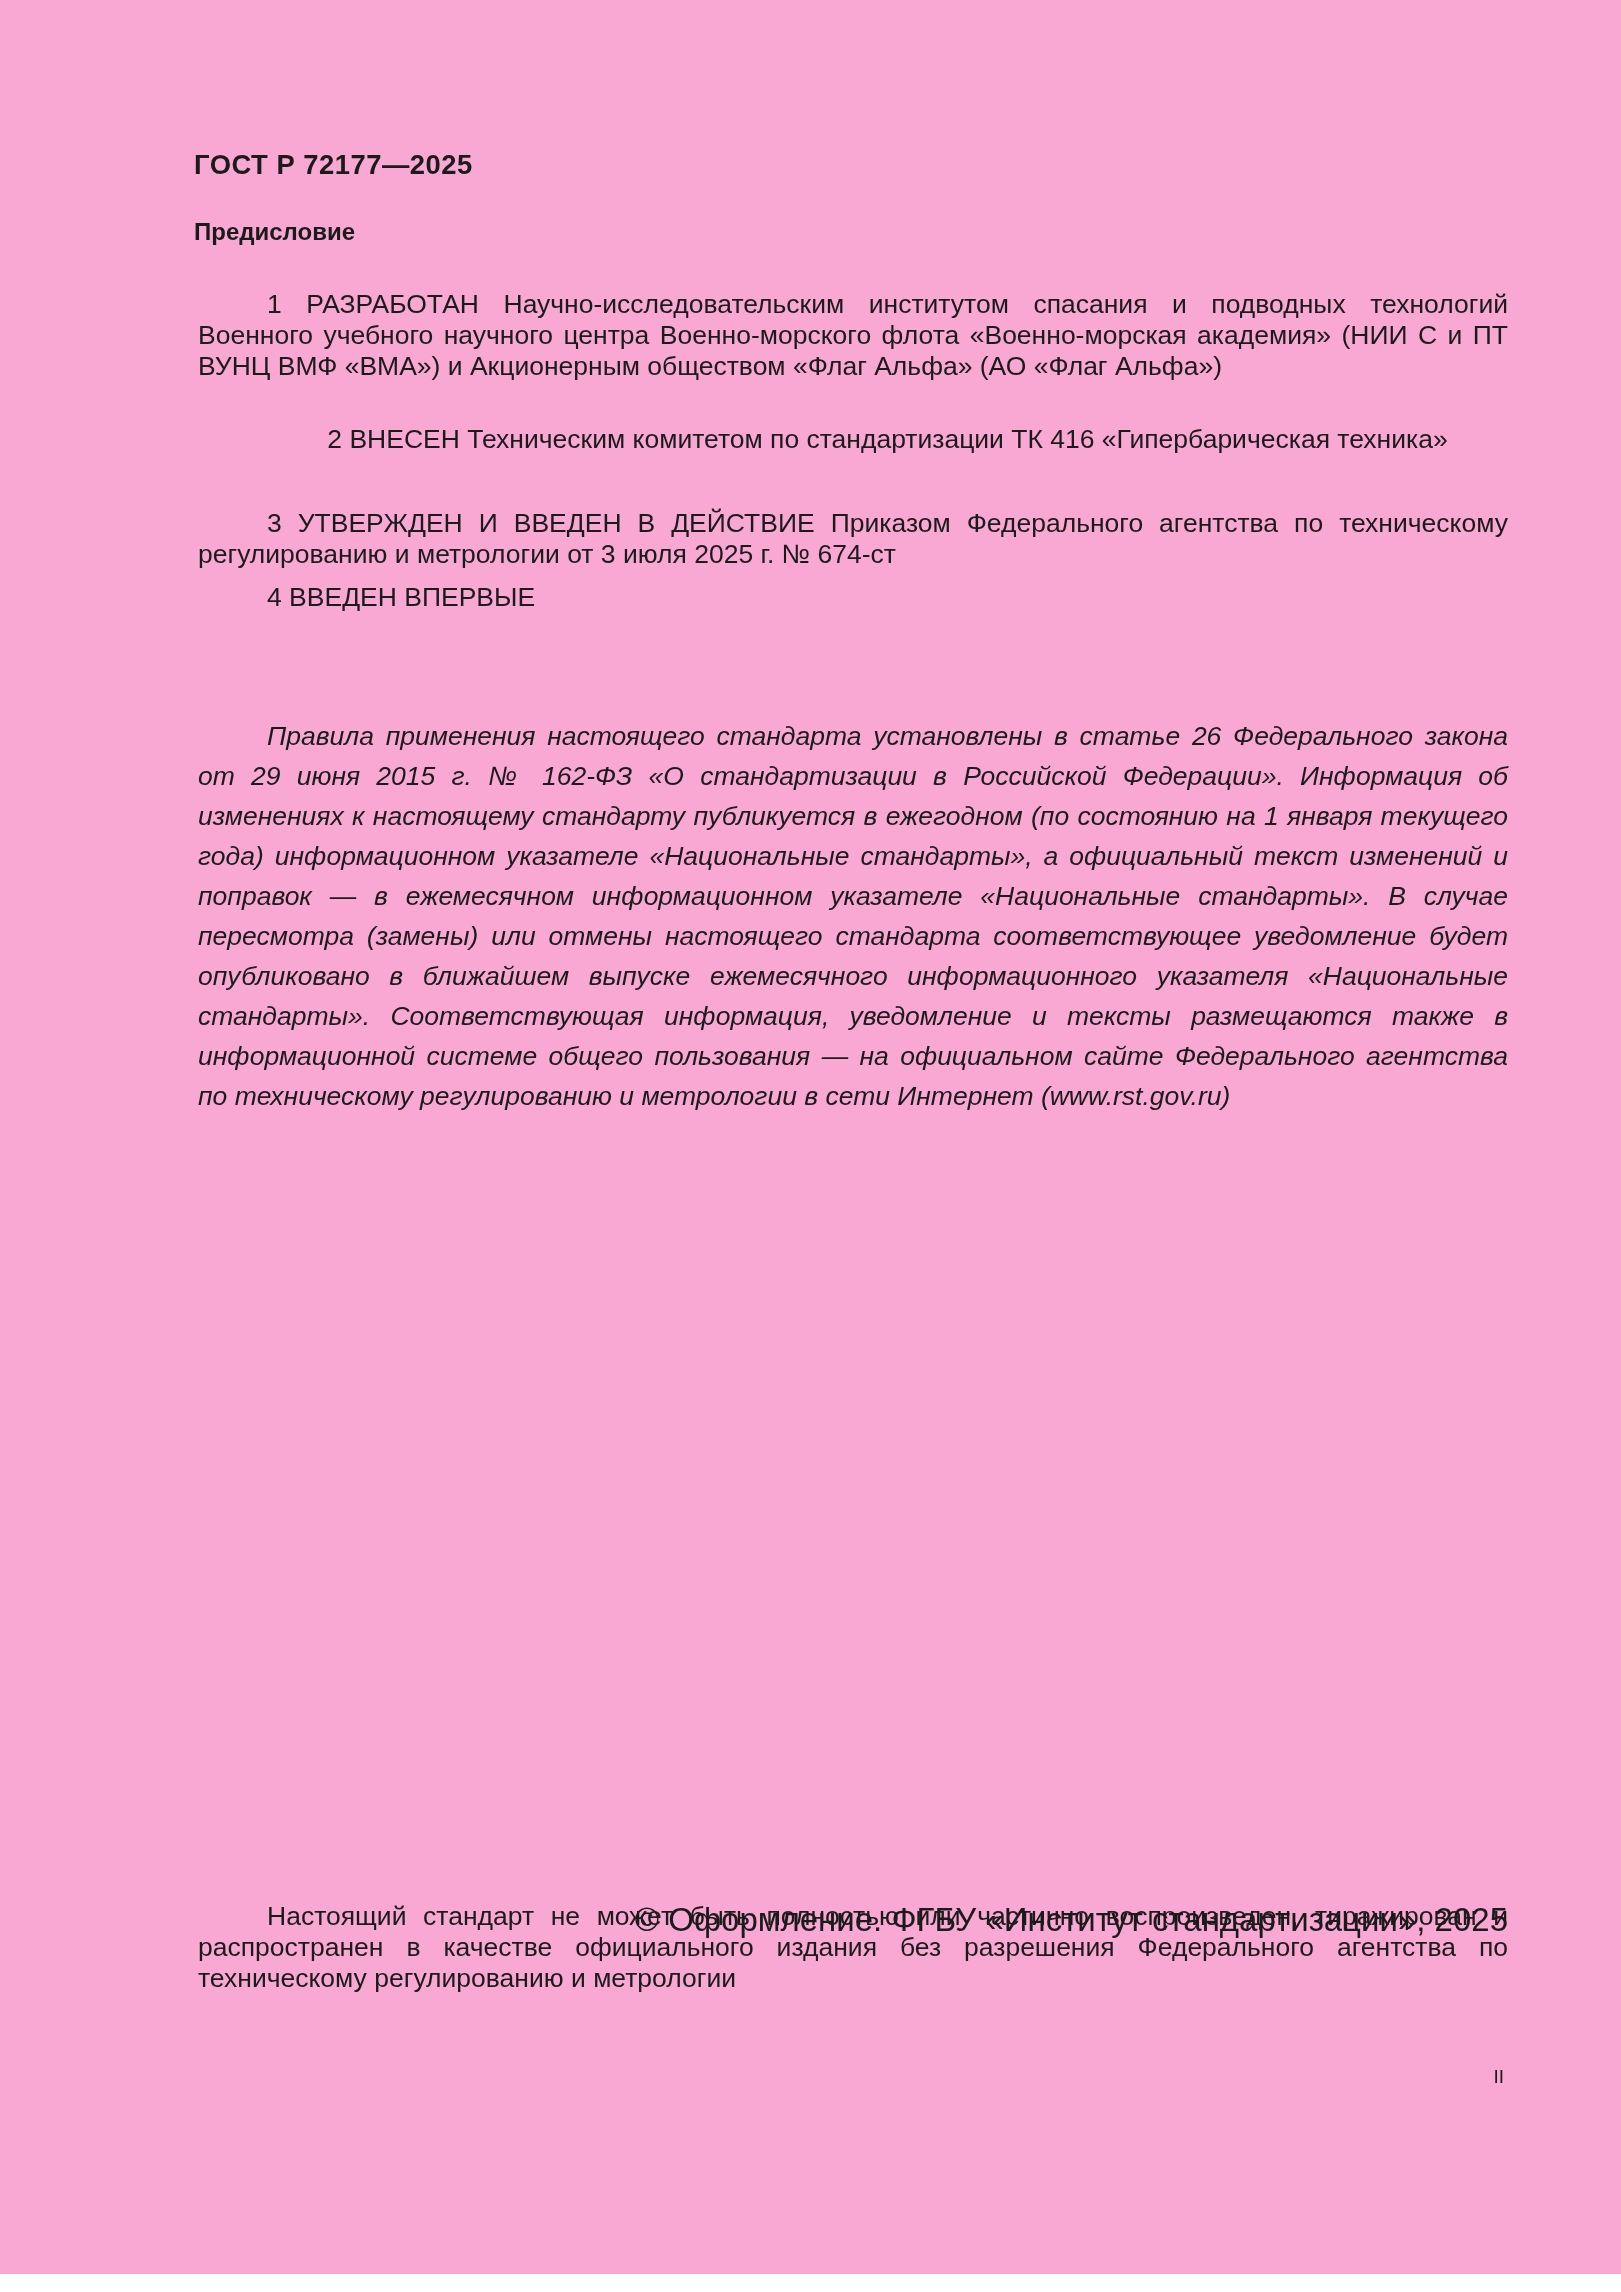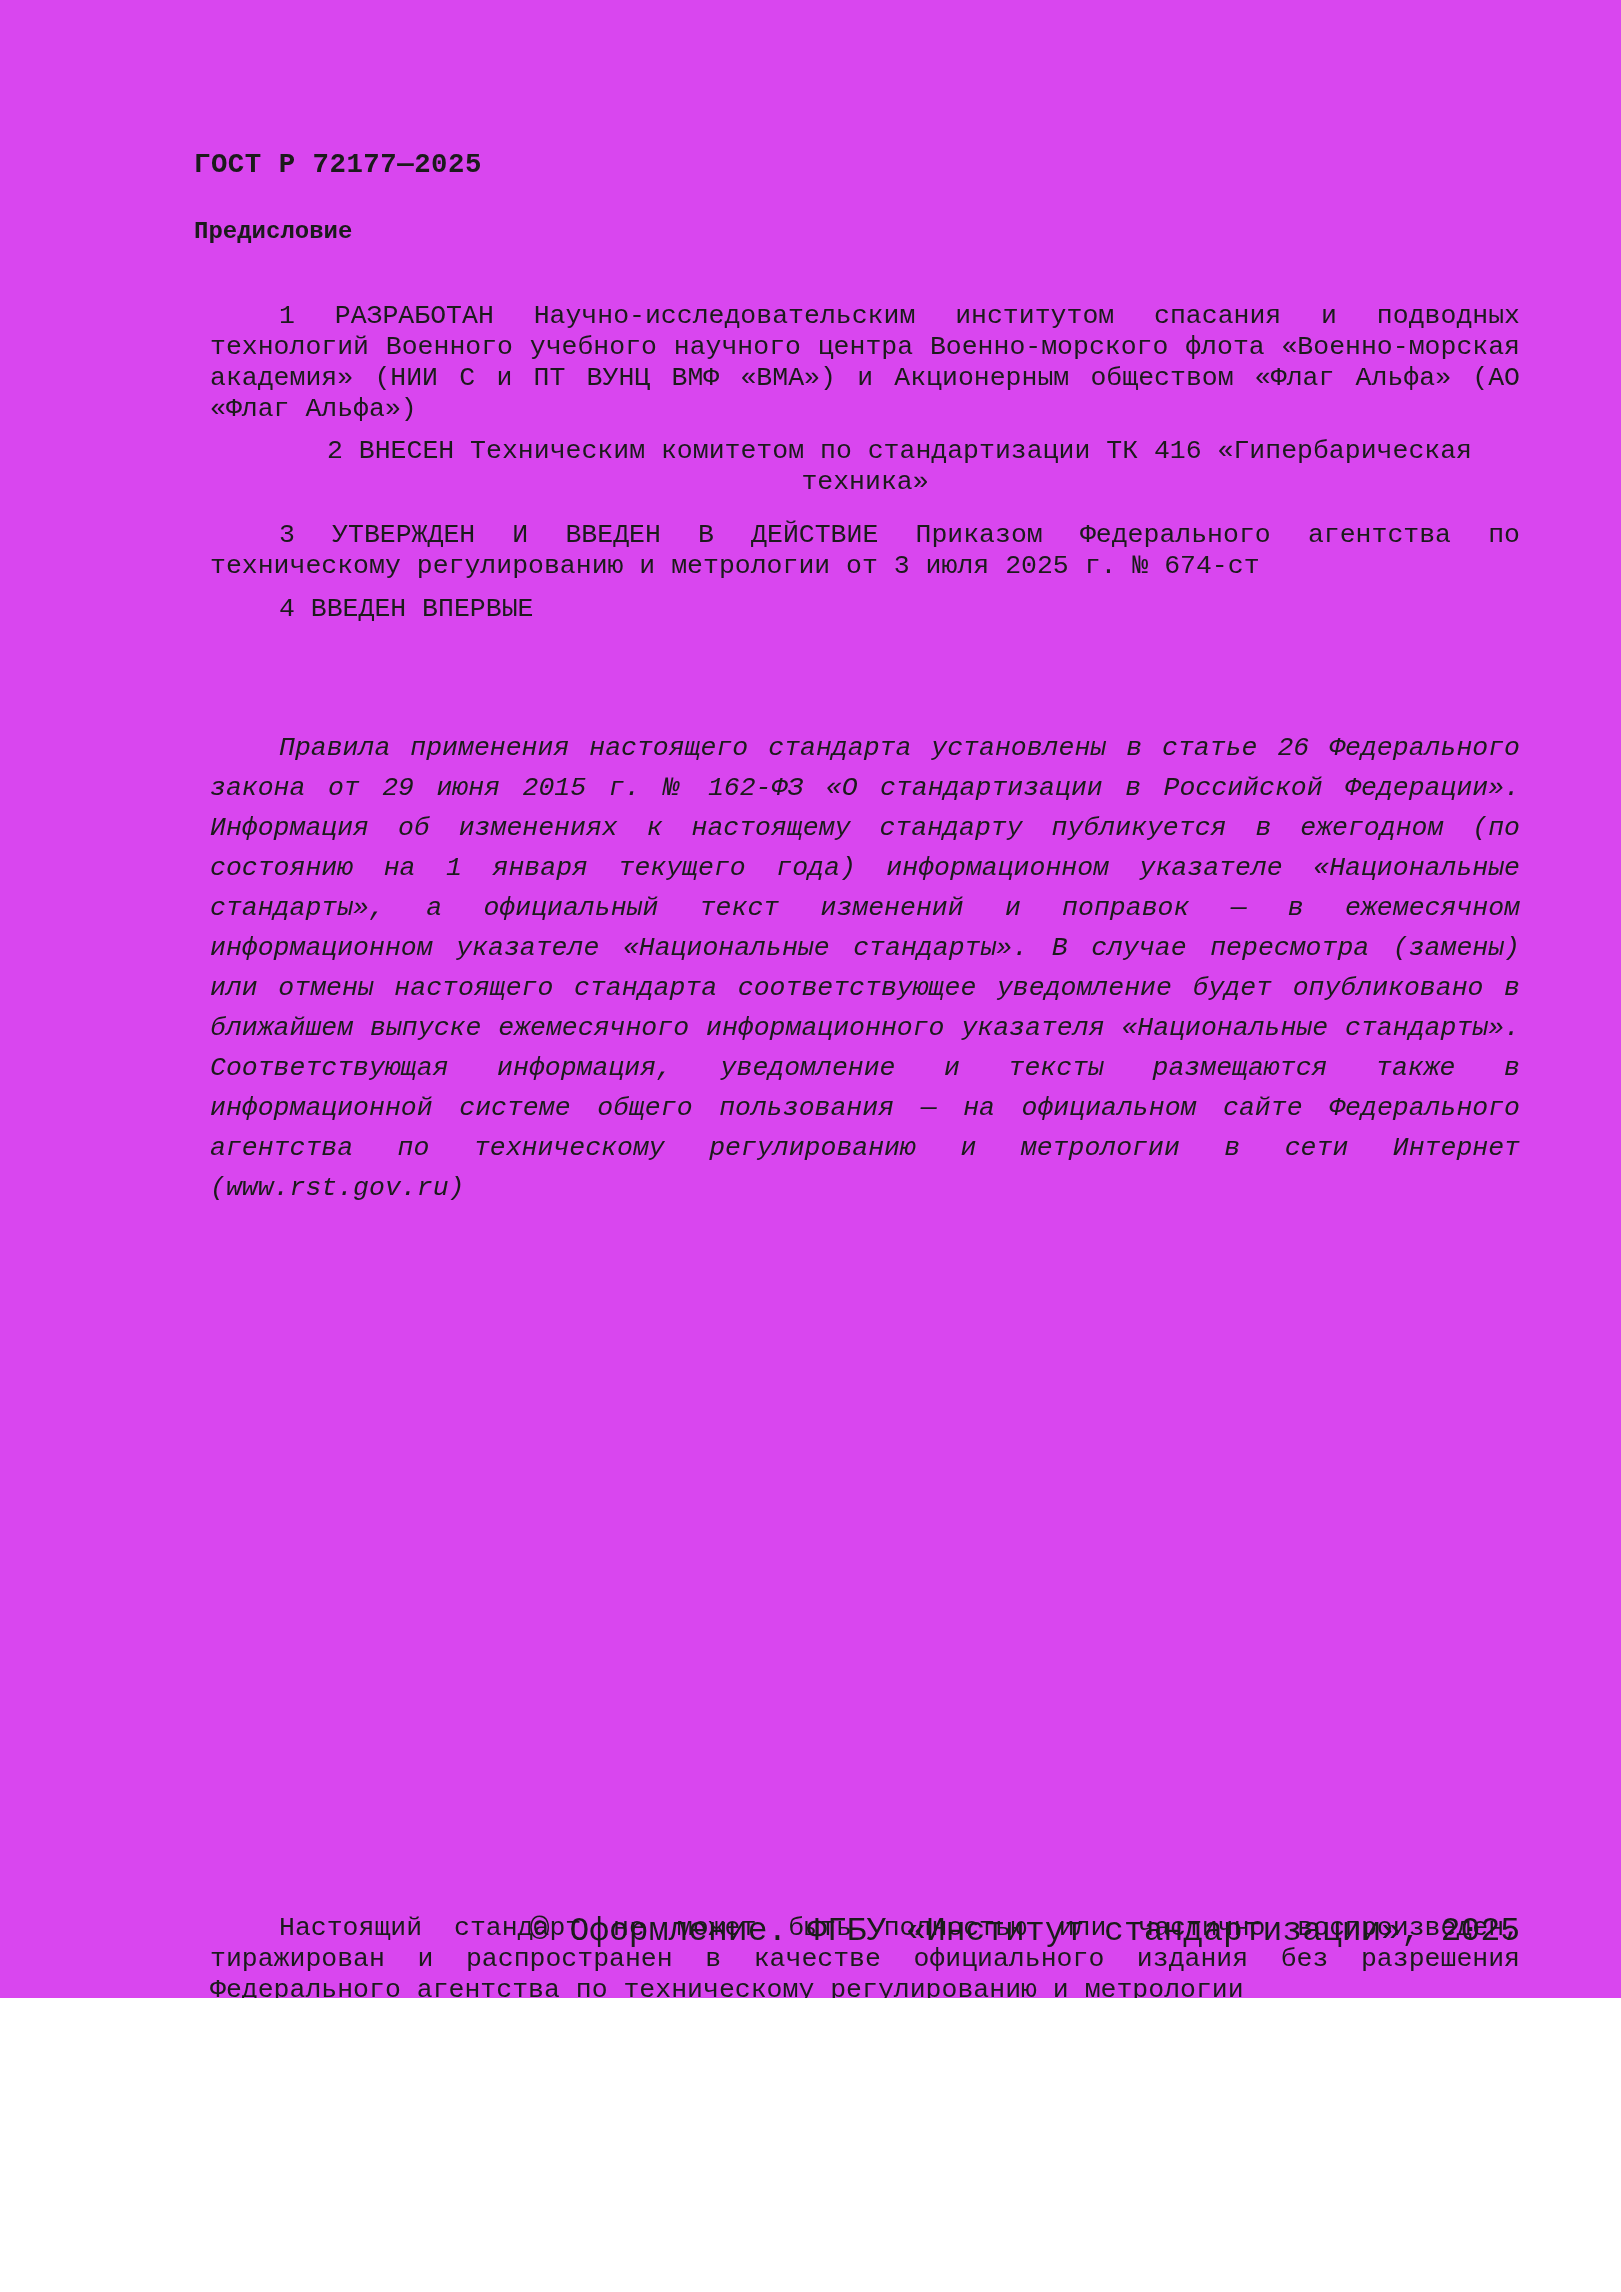--- a/index.html
+++ b/index.html
@@ -4,23 +4,23 @@
 <title>ГОСТ Р 72177—2025 — Предисловие</title>
 <style>
   html, body {
     margin: 0;
     padding: 0;
     background: #ffffff;
   }
   .page {
     position: relative;
     width: 1621px;
-    height: 1998px;
-    background: #d946ef;
-    font-family: Liberation Mono, monospace;
+    height: 2274px;
+    background: #f9a8d4;
+    font-family: Liberation Sans, sans-serif;
     color: #1b1b1b;
     overflow: hidden;
   }
   .block {
     position: absolute;
     left: 194px;
     width: 1310px;
   }
   .std-number {
     top: 149px;
@@ -32,21 +32,21 @@
     top: 218px;
     text-align: left;
     font-size: 24px;
     font-weight: 700;
   }
   .body-text {
     font-size: 26.5px;
     line-height: 31px;
     text-align: justify;
     text-indent: 69px;
-    margin: 16px;
+    margin: 4px;
   }
   .fw-1 { top: 285px; }
   .fw-2 { top: 420px; text-align: center; }
   .fw-3 { top: 504px; }
   .fw-4 { top: 578px; text-align: left; }
   .legal-notice {
     top: 712px;
     font-style: italic;
     font-size: 26.5px;
     line-height: 40px;

